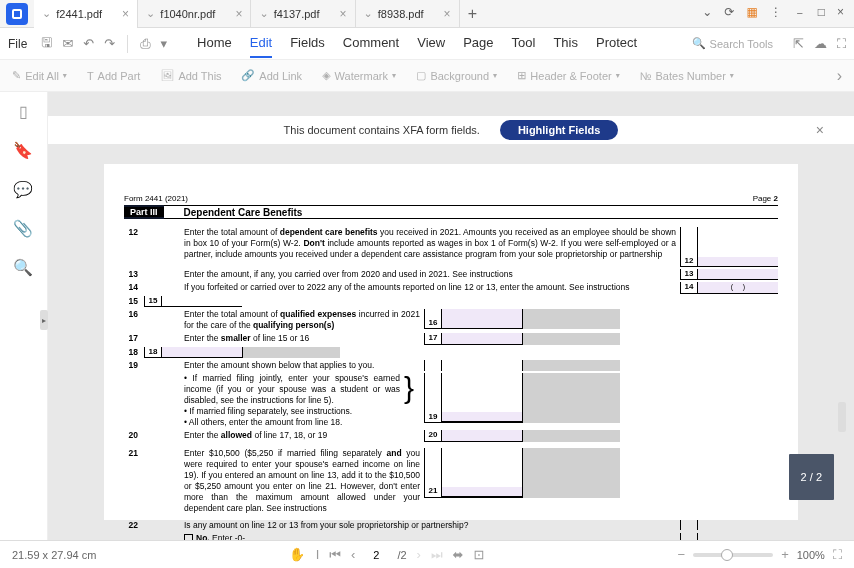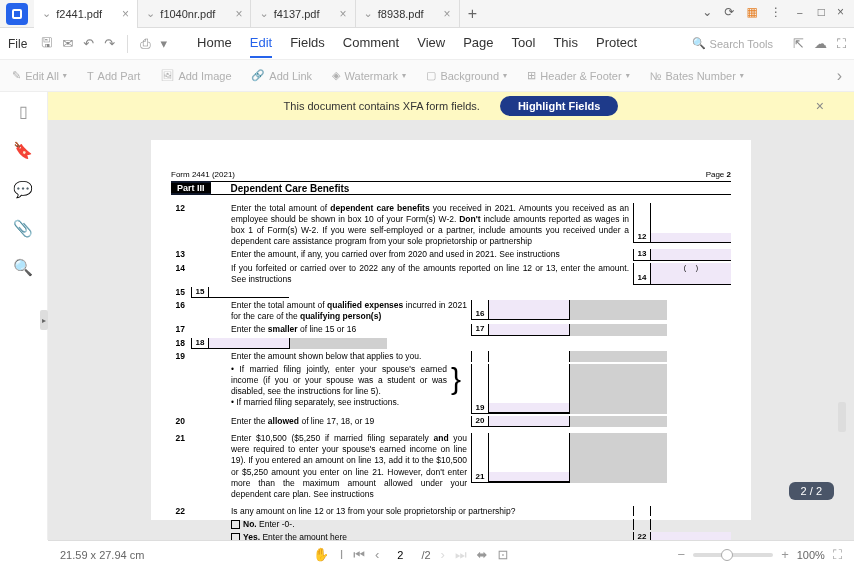--- a/index.html
+++ b/index.html
@@ -39,50 +39,50 @@
     
     
     .sidebar { width: 48px; display: flex; flex-direction: column; align-items: center; padding-top: 10px; gap: 20px; background: #fff; border-right: 1px solid #eee; }
     .sidebar-icon { color: #999; cursor: pointer; font-size: 16px; }
     .sidebar-handle { position: absolute; left: 40px; top: 310px; width: 8px; height: 20px; background: #ddd; border-radius: 2px; cursor: pointer; font-size: 8px; display: flex; align-items: center; justify-content: center; color: #666; }
     
     
     .viewer { flex: 1; background: #e8e8e8; overflow: hidden; position: relative; display: flex; flex-direction: column; }
     
     
-    .banner { background: #fef9c3; height: 28px; display: flex; align-items: center; justify-content: center; gap: 20px; position: relative; }
+    .banner { background: #ffffff; height: 28px; display: flex; align-items: center; justify-content: center; gap: 20px; position: relative; margin-top: 24px; }
     .banner-text { font-size: 11px; color: #333; }
     .highlight-btn { background: #1e3a8a; color: #fff; font-size: 11px; padding: 4px 18px; border-radius: 12px; cursor: pointer; font-weight: bold; }
     .banner-close { position: absolute; right: 30px; color: #888; cursor: pointer; font-size: 14px; }
     
     
     .page-wrap { flex: 1; overflow: auto; display: flex; justify-content: center; position: relative; }
-    .page { width: 600px; background: #fff; margin: 20px 0; padding: 30px 20px 20px 20px; font-size: 9px; color: #000; position: relative; }
+    .page { width: 694px; background: #fff; margin: 20px 0; padding: 30px 20px 20px 20px; font-size: 9px; color: #000; position: relative; }
     
     .page-header { display: flex; justify-content: space-between; font-size: 8px; margin-bottom: 2px; }
     .part-row { display: flex; align-items: center; background: #0f172a; height: 14px; margin-bottom: 8px; }
     .part-label { background: #000; color: #fff; font-weight: bold; padding: 0 6px; font-size: 9px; }
     .part-title { background: #fff; color: #000; font-weight: bold; padding-left: 20px; font-size: 10px; flex: 1; height: 14px; border-top: 1px solid #000; border-bottom: 1px solid #000; display: flex; align-items: center; }
     
     .form-line { display: flex; margin-bottom: 2px; font-size: 8.5px; line-height: 1.3; }
     .line-num { width: 20px; text-align: right; font-weight: bold; padding-right: 6px; flex-shrink: 0; }
     .line-text { flex: 1; text-align: justify; padding-right: 4px; margin-left: 40px; }
     .line-text b { font-weight: bold; }
     .line-box { width: 18px; border-left: 1px solid #000; border-right: 1px solid #000; border-bottom: 1px solid #000; text-align: center; font-weight: bold; flex-shrink: 0; font-size: 8px; display: flex; align-items: flex-end; justify-content: center; }
     .line-field { width: 80px; border-bottom: 1px solid #000; flex-shrink: 0; background: #f0e8f8; }
     .line-shaded { width: 80px; background: #d0d0d0; border-left: 1px solid #000; flex-shrink: 0; }
     
     .sub-items { padding-left: 28px; font-size: 8.5px; line-height: 1.3; }
     .checkbox { display: inline-block; width: 9px; height: 9px; border: 1px solid #000; margin-right: 3px; vertical-align: middle; }
     
-    .page-badge { position: absolute; right: 20px; bottom: 40px; background: #4a5568; color: #fff; font-size: 11px; padding: 3px 12px; border-radius: 6px; }
+    .page-badge { position: absolute; right: 20px; bottom: 40px; background: #4a5568; color: #fff; font-size: 11px; padding: 17px 12px; border-radius: 1px; }
     .scroll-handle { position: absolute; right: 8px; top: 310px; width: 8px; height: 30px; background: #ddd; border-radius: 2px; cursor: pointer; }
     
     
-    .statusbar { height: 28px; border-top: 1px solid #ddd; display: flex; align-items: center; padding: 0 12px; font-size: 11px; color: #666; margin-left: 48px; }
+    .statusbar { height: 28px; border-top: 1px solid #ddd; display: flex; align-items: center; padding: 0 12px; font-size: 11px; color: #666; }
     .page-controls { margin: 0 auto; display: flex; align-items: center; gap: 10px; }
     .pc-icon { color: #999; cursor: pointer; font-size: 13px; }
     .pc-icon.disabled { color: #ddd; }
     .page-input { width: 22px; text-align: center; border: none; font-size: 11px; }
     .zoom-controls { display: flex; align-items: center; gap: 8px; }
     .zoom-slider { width: 80px; height: 4px; background: #ddd; border-radius: 2px; position: relative; }
     .zoom-thumb { position: absolute; left: 28px; top: -4px; width: 12px; height: 12px; background: #fff; border: 1px solid #aaa; border-radius: 50%; }
   </style>
 </head>
 <body>
@@ -149,21 +149,21 @@
     <span>Search Tools</span>
   </div>
   <span class="mb-icon" style="margin-left:10px">⇱</span>
   <span class="mb-icon">☁</span>
   <span class="mb-icon">⛶</span>
 </div>
 
 <div class="toolbar">
   <span class="tool-btn">✎ <span>Edit All</span><span class="tool-caret">▾</span></span>
   <span class="tool-btn">T <span>Add Part</span></span>
-  <span class="tool-btn">🖼 <span>Add Image</span></span>
+  <span class="tool-btn">🖼 <span>Add This</span></span>
   <span class="tool-btn">🔗 <span>Add Link</span></span>
   <span class="tool-btn">◈ <span>Watermark</span><span class="tool-caret">▾</span></span>
   <span class="tool-btn">▢ <span>Background</span><span class="tool-caret">▾</span></span>
   <span class="tool-btn">⊞ <span>Header &amp; Footer</span><span class="tool-caret">▾</span></span>
   <span class="tool-btn">№ <span>Bates Number</span><span class="tool-caret">▾</span></span>
   <span class="tool-nav">›</span>
 </div>
 
 <div class="main">
 
@@ -252,20 +252,21 @@
           <span class="line-box" style="border-bottom:none"></span>
           <span style="width:80px"></span>
           <span class="line-shaded" style="width:98px"></span>
         </div>
 
         <div class="form-line">
           <span class="line-num"></span>
           <div class="line-text" style="flex:0 0 220px">
             <div class="sub-items" style="padding-left:0">• If married filing jointly, enter your spouse's earned income (if you or your spouse was a student or was disabled, see the instructions for line 5).</div>
             <div class="sub-items" style="padding-left:0">• If married filing separately, see instructions.</div>
+            <div class="sub-items" style="padding-left:0">• All others, enter the amount from line 18.</div>
           </div>
           <span style="width:20px;font-size:30px;line-height:1">}</span>
           <span class="line-box" style="height:50px">19</span>
           <span class="line-field" style="height:50px;background:#fff;position:relative">
               <span style="position:absolute;bottom:0;left:0;right:0;height:10px;background:#f0e8f8;border-bottom:1px solid #000"></span>
             </span>
           <span class="line-shaded" style="width:98px;height:50px"></span>
         </div>
 
         <div class="form-line">

